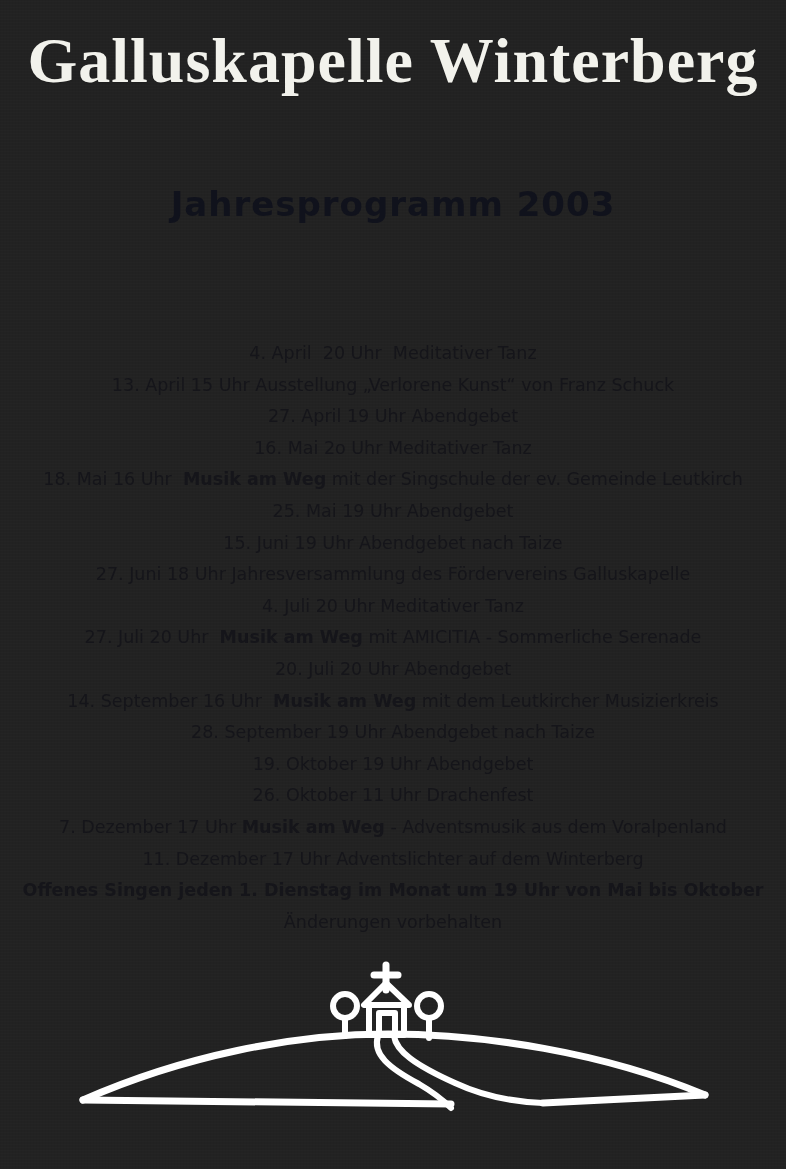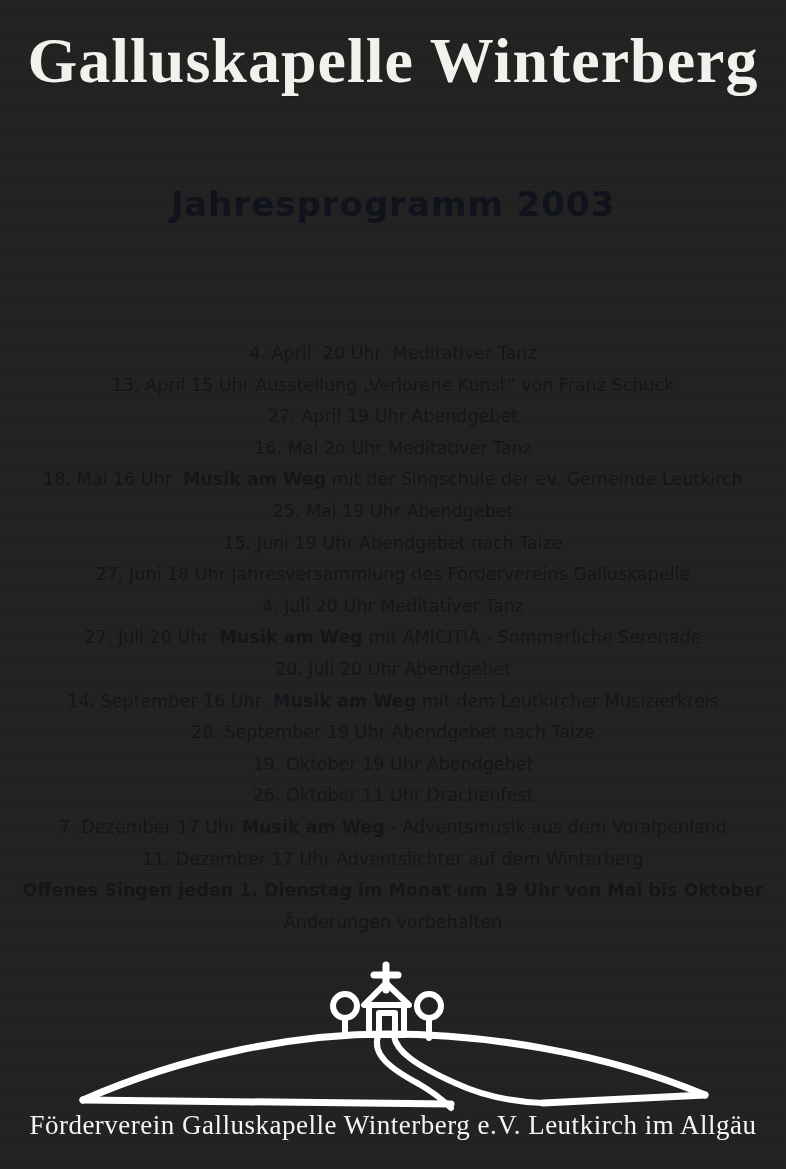--- a/index.html
+++ b/index.html
@@ -137,14 +137,13 @@
       <rect x="296" y="59" width="35" height="30"></rect>
       <rect x="306" y="67" width="16" height="22"></rect>
       <polygon points="291,59 336,59 313,37"></polygon>
     </g>
     <g stroke-width="7">
       <line x1="313" y1="19" x2="313" y2="44"></line>
       <line x1="301" y1="29" x2="325" y2="29"></line>
     </g>
   </svg>
 
-  <div class="footer">Förderverein Galluskapelle Winterberg e.V. Leutkirch im Allgäu</div>
 </div>
 
 </body></html>

